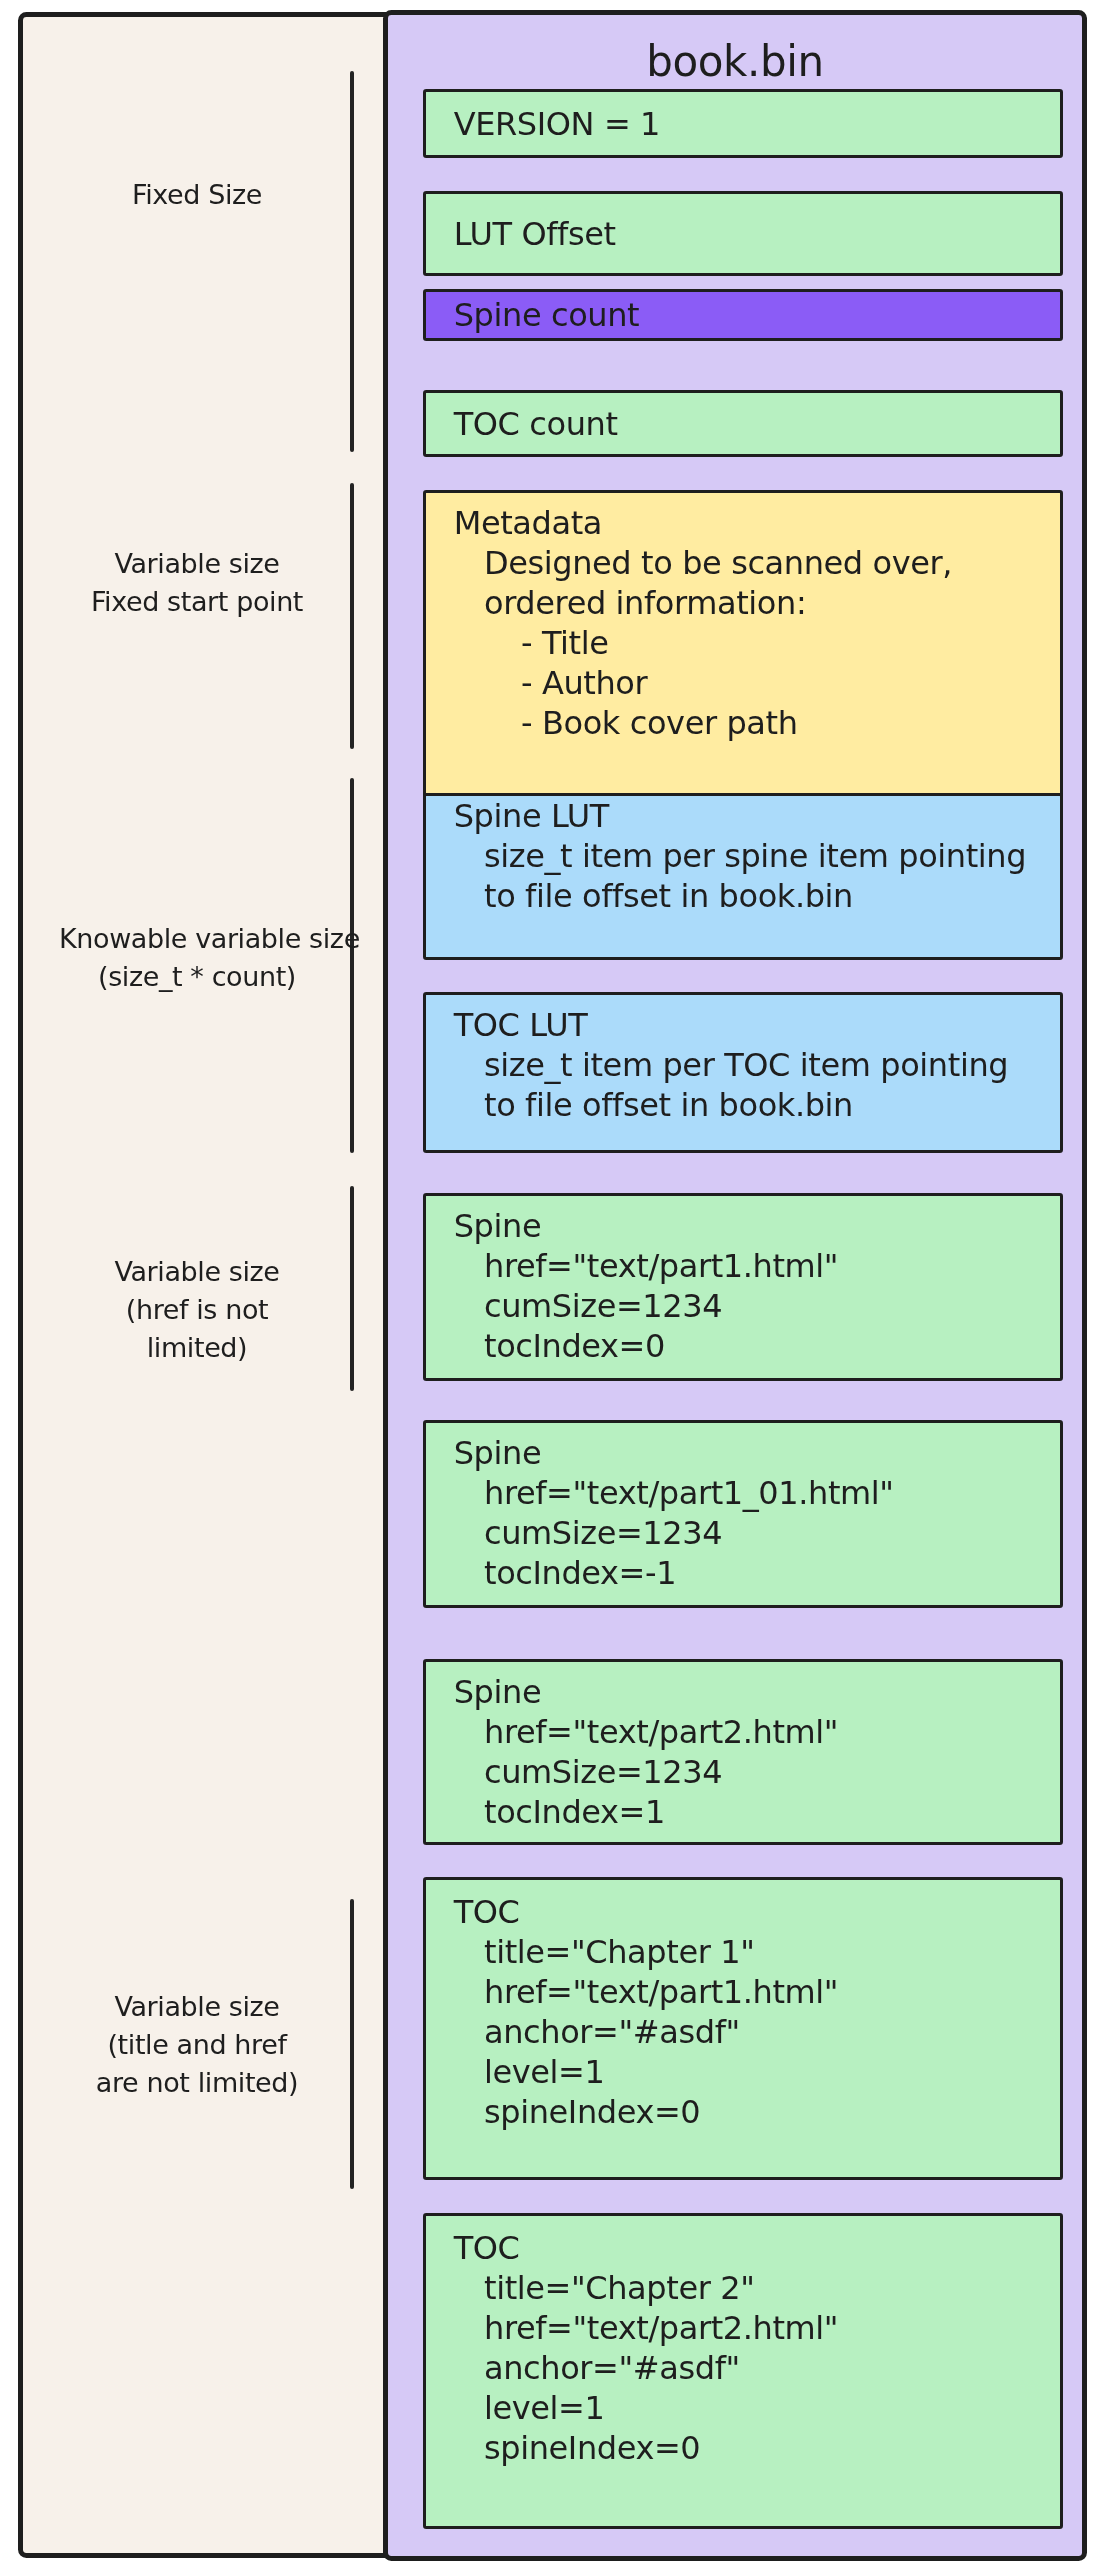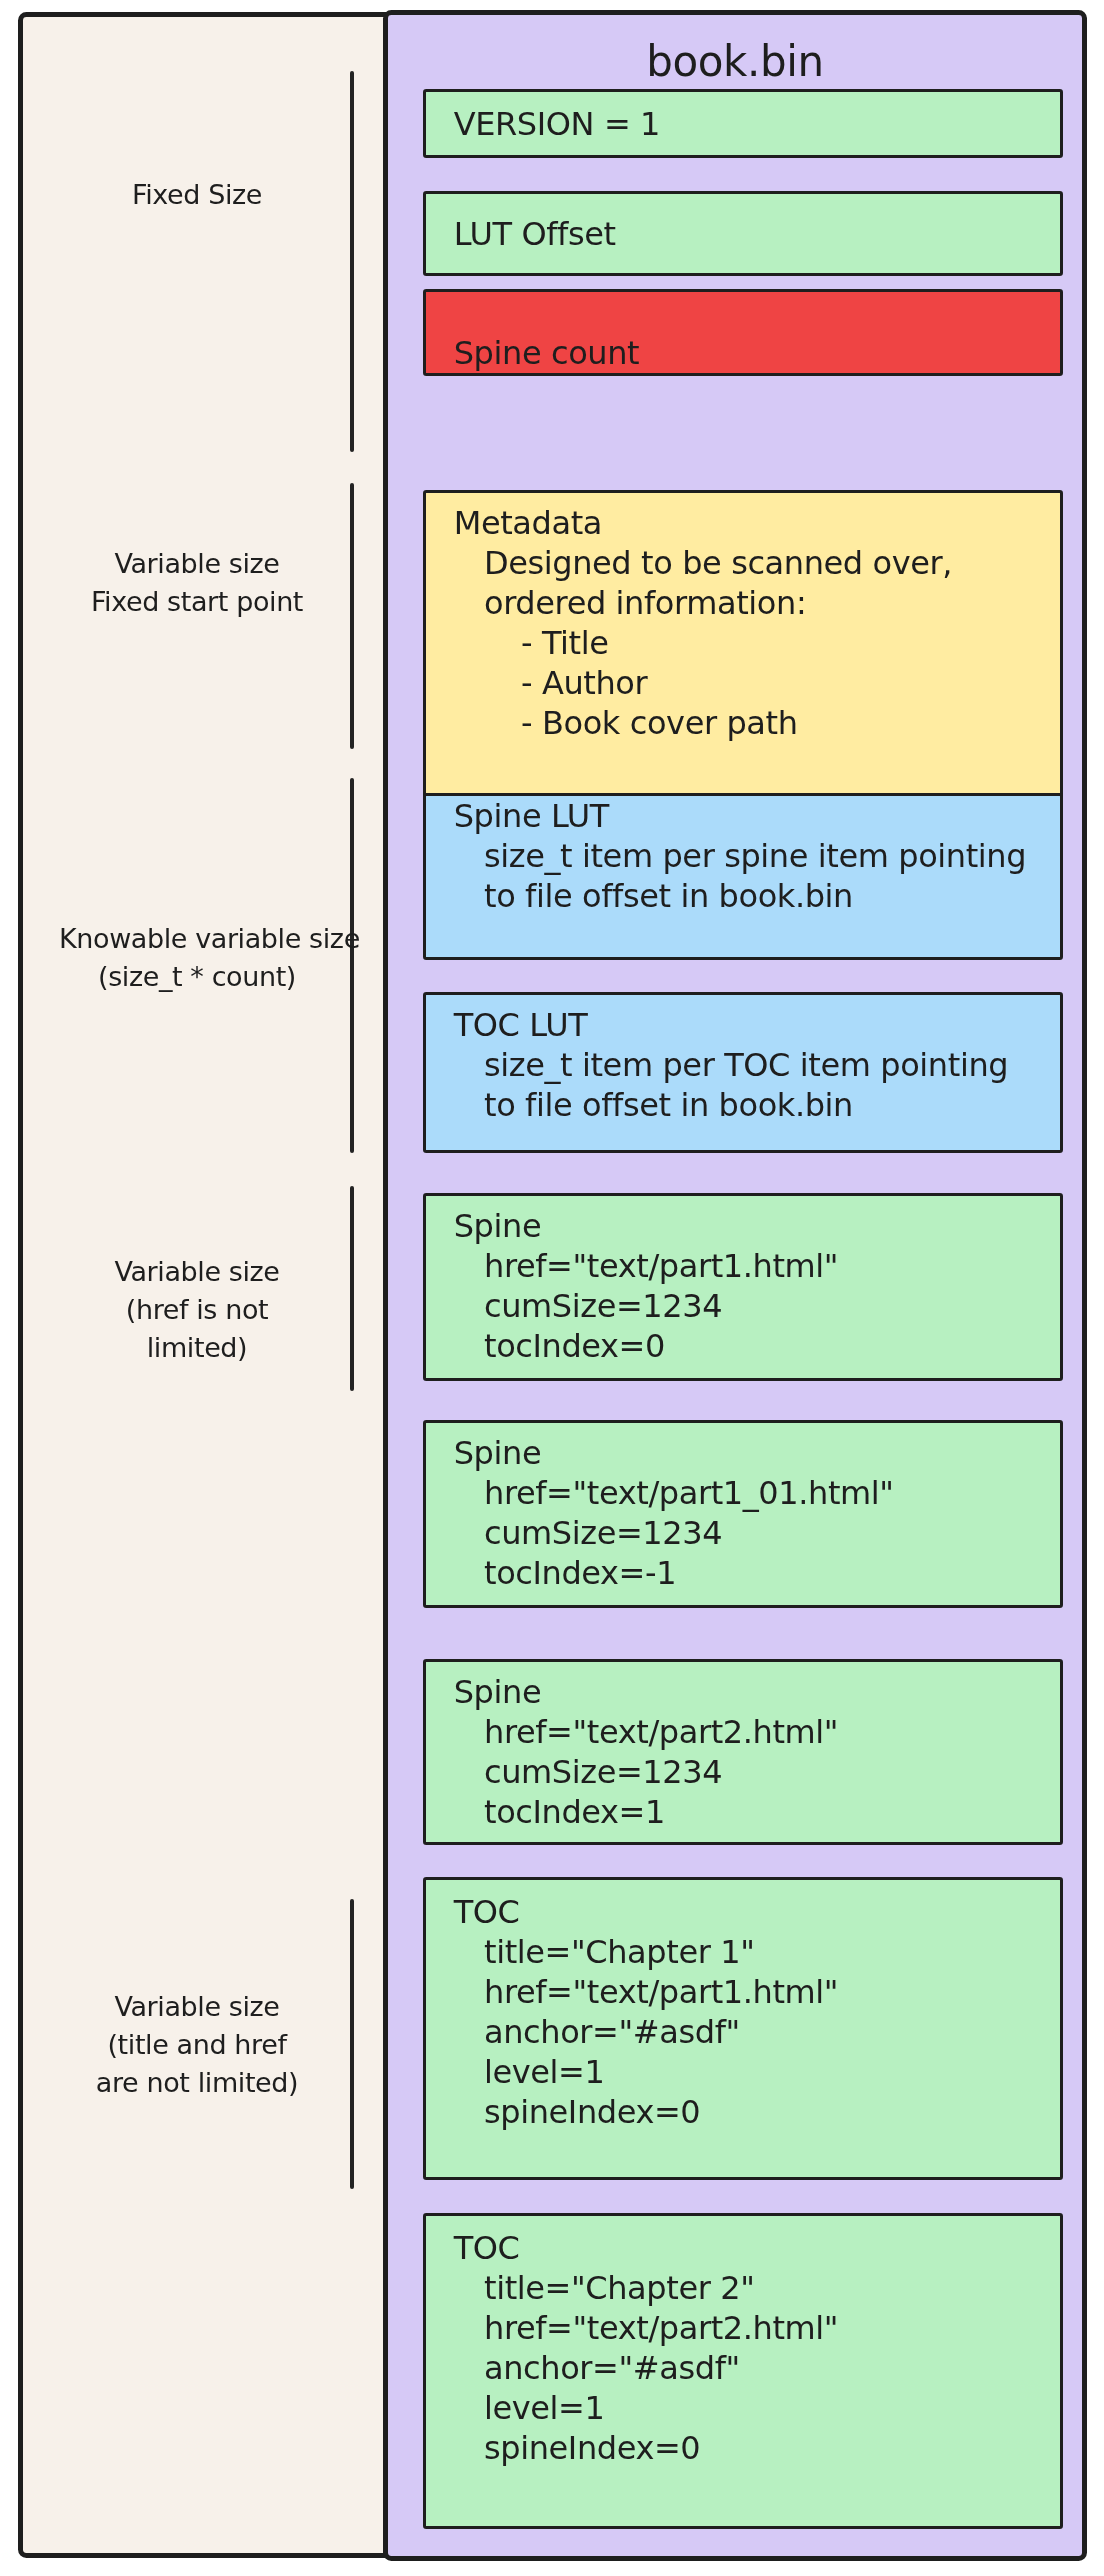--- a/index.html
+++ b/index.html
@@ -70,22 +70,25 @@
 <div class="page">
   <div class="panel annotation-panel" style="background: rgb(247, 241, 234);"></div>
   <div class="panel bin-panel" style="background: rgb(214, 201, 246);">
     <div class="bin-title">book.bin</div>
   <div class="box single" style="top: 74px; height: 69px; background: rgb(183, 240, 193);">
         <div class="bline">VERSION = 1</div>
       </div>
       <div class="box single" style="top: 176px; height: 85px; background: rgb(183, 240, 193);">
         <div class="bline">LUT Offset</div>
       </div>
-      <div class="box single" style="top: 274px; height: 87px; background: #ef4444; align-items: flex-end;">
+      <div class="box single" style="top: 274px; height: 52px; background: #8b5cf6;">
         <div class="bline">Spine count</div>
+      </div>
+      <div class="box single" style="top: 375px; height: 67px; background: rgb(183, 240, 193);">
+        <div class="bline">TOC count</div>
       </div>
       <div class="box" style="top: 475px; height: 350px; padding-top: 10px; background: rgb(255, 236, 161);">
         <div class="bline">Metadata</div>
         <div class="bline ind1">Designed to be scanned over,</div>
         <div class="bline ind1">ordered information:</div>
         <div class="bline ind2">- Title</div>
         <div class="bline ind2">- Author</div>
         <div class="bline ind2">- Book cover path</div>
       </div>
       <div class="box" style="top: 778px; height: 167px; padding-top: 0; background: rgb(171, 219, 250);">

